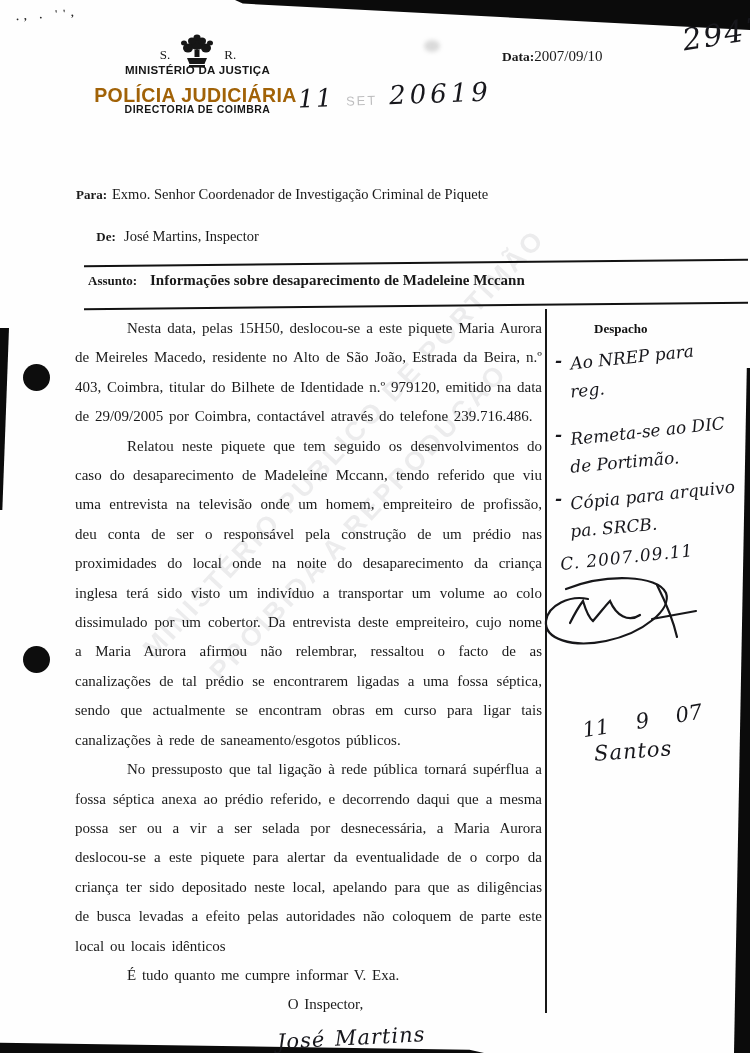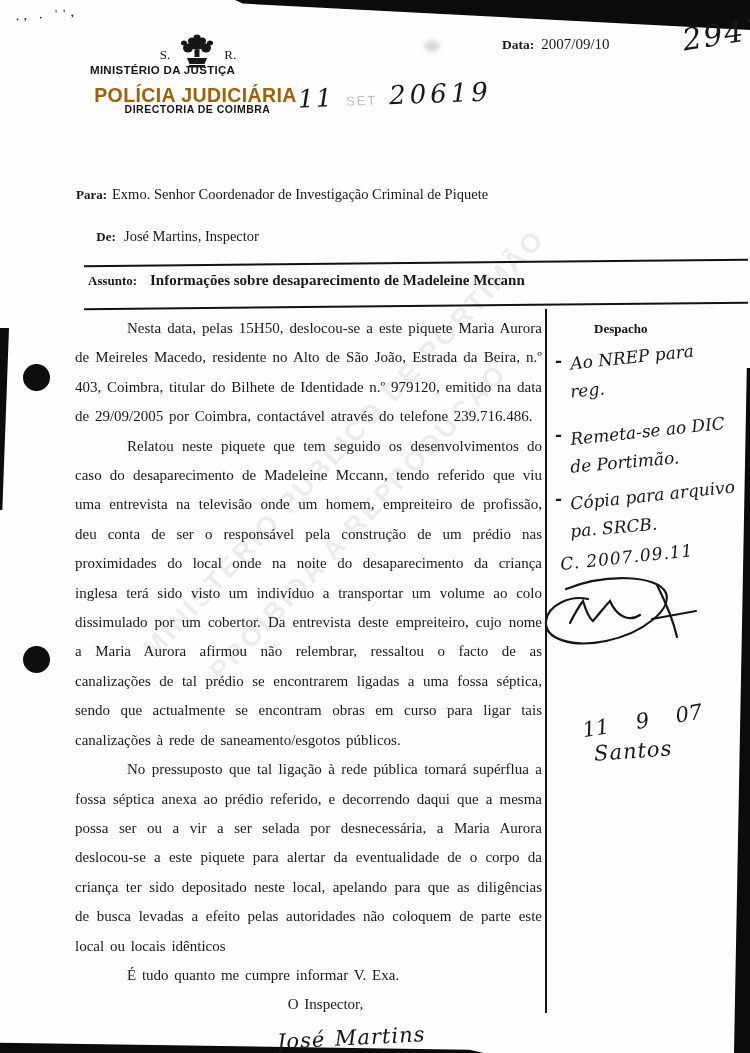--- a/index.html
+++ b/index.html
@@ -20,34 +20,34 @@
   .hole-1{left:23px;top:364px;}
   .hole-2{left:23px;top:646px;}
   .smudge{position:absolute;left:424px;top:40px;width:16px;height:12px;border-radius:50%;
     background:rgba(90,90,90,.22);filter:blur(2px);}
   .stray-marks{position:absolute;left:16px;top:8px;font-size:11px;font-weight:bold;
     letter-spacing:5px;color:#2a2a2a;transform:rotate(-4deg);}
 
   
   .crest-row{position:absolute;left:148px;top:34px;width:100px;display:flex;
     align-items:center;justify-content:center;gap:7px;font-size:13px;}
-  .ministry{position:absolute;left:90px;top:64px;width:215px;
+  .ministry{position:absolute;left:90px;top:64px;width:215px;text-align:center;
     font-family:"Liberation Sans", sans-serif;font-weight:bold;font-size:11.5px;letter-spacing:.3px;color:#161616;}
   .org-name{position:absolute;left:88px;top:84px;width:215px;text-align:center;
     font-family:"Liberation Sans", sans-serif;font-weight:bold;font-size:19.5px;letter-spacing:.4px;color:#a16207;}
   .directorate{position:absolute;left:90px;top:103px;width:215px;text-align:center;
     font-family:"Liberation Sans", sans-serif;font-weight:bold;font-size:10.5px;letter-spacing:.5px;color:#161616;}
   .hand{font-family:"DejaVu Serif", serif;font-style:italic;color:#17171c;}
   .entry-number{position:absolute;left:298px;top:80px;display:flex;align-items:baseline;
     gap:12px;transform:rotate(-2deg);}
   .entry-left{font-size:25px;letter-spacing:2px;}
   .entry-stamp{font-size:13px;opacity:.28;letter-spacing:2px;font-style:normal;
     font-family:"Liberation Sans", sans-serif;}
   .entry-right{font-size:26px;letter-spacing:4px;}
-  .date-row{position:absolute;left:502px;top:36px;display:flex;align-items:baseline;gap:7px;text-align:center;}
+  .date-row{position:absolute;left:502px;top:48px;display:flex;align-items:baseline;text-align:center;}
   .date-label{font-weight:bold;font-size:13.5px;}
   .date-value{font-size:15px;}
   .corner-number{position:absolute;left:682px;top:16px;font-size:30px;letter-spacing:2px;
     transform:rotate(-9deg);}
 
   
   .doc-title{position:absolute;left:120px;top:146px;width:560px;text-align:center;
     font-weight:bold;font-size:17px;letter-spacing:.8px;color:#121212;}
   .field{position:absolute;display:flex;align-items:baseline;}
   .field-para{left:76px;top:186px;}

